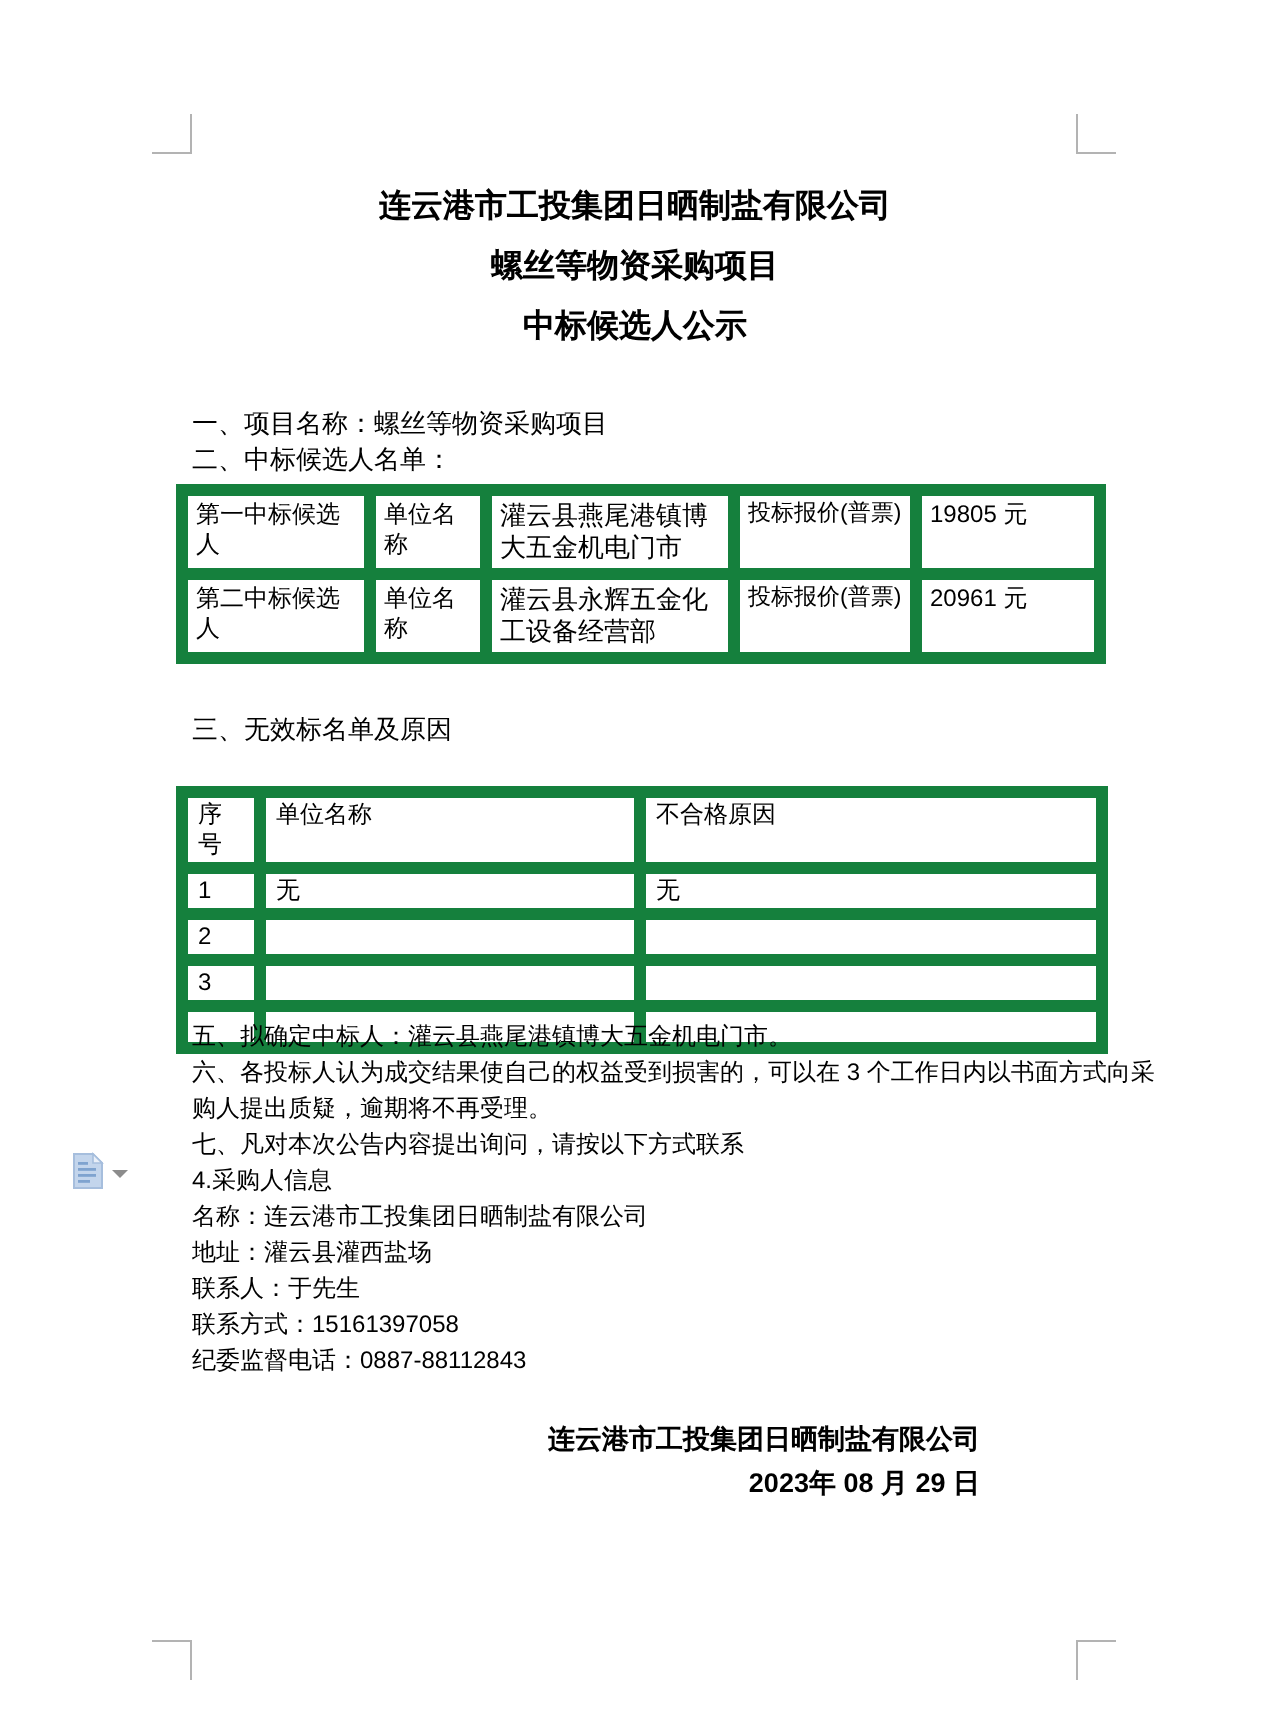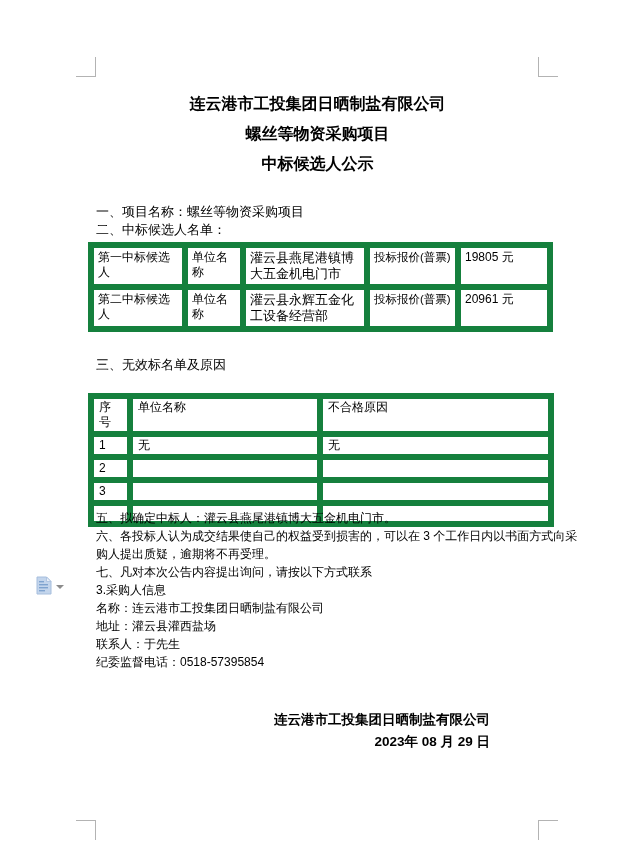--- a/index.html
+++ b/index.html
@@ -120,25 +120,26 @@
       <td></td>
     </tr>
   </tbody>
     </table>
 
   <div class="body-block">
     <div><span>五、拟确定中标人：</span><span class="big-name">灌云县燕尾港镇博大五金机电门市。</span></div>
     <div>六、各投标人认为成交结果使自己的权益受到损害的，可以在 3 个工作日内以书面方式向采</div>
     <div>购人提出质疑，逾期将不再受理。</div>
     <div>七、凡对本次公告内容提出询问，请按以下方式联系</div>
-    <div>3.采购人信息</div>
+    <div>4.采购人信息</div>
     <div>名称：连云港市工投集团日晒制盐有限公司</div>
     <div>地址：灌云县灌西盐场</div>
     <div>联系人：于先生</div>
-    <div>纪委监督电话：0518-57395854</div>
+    <div>联系方式：15161397058</div>
+    <div>纪委监督电话：0887-88112843</div>
   </div>
 
   <div class="footer">
     <div>连云港市工投集团日晒制盐有限公司</div>
     <div>2023年 08 月 29 日</div>
   </div>
 
   <div class="paste-btn">
     <span>
       <svg width="16" height="19" viewBox="0 0 16 19">

